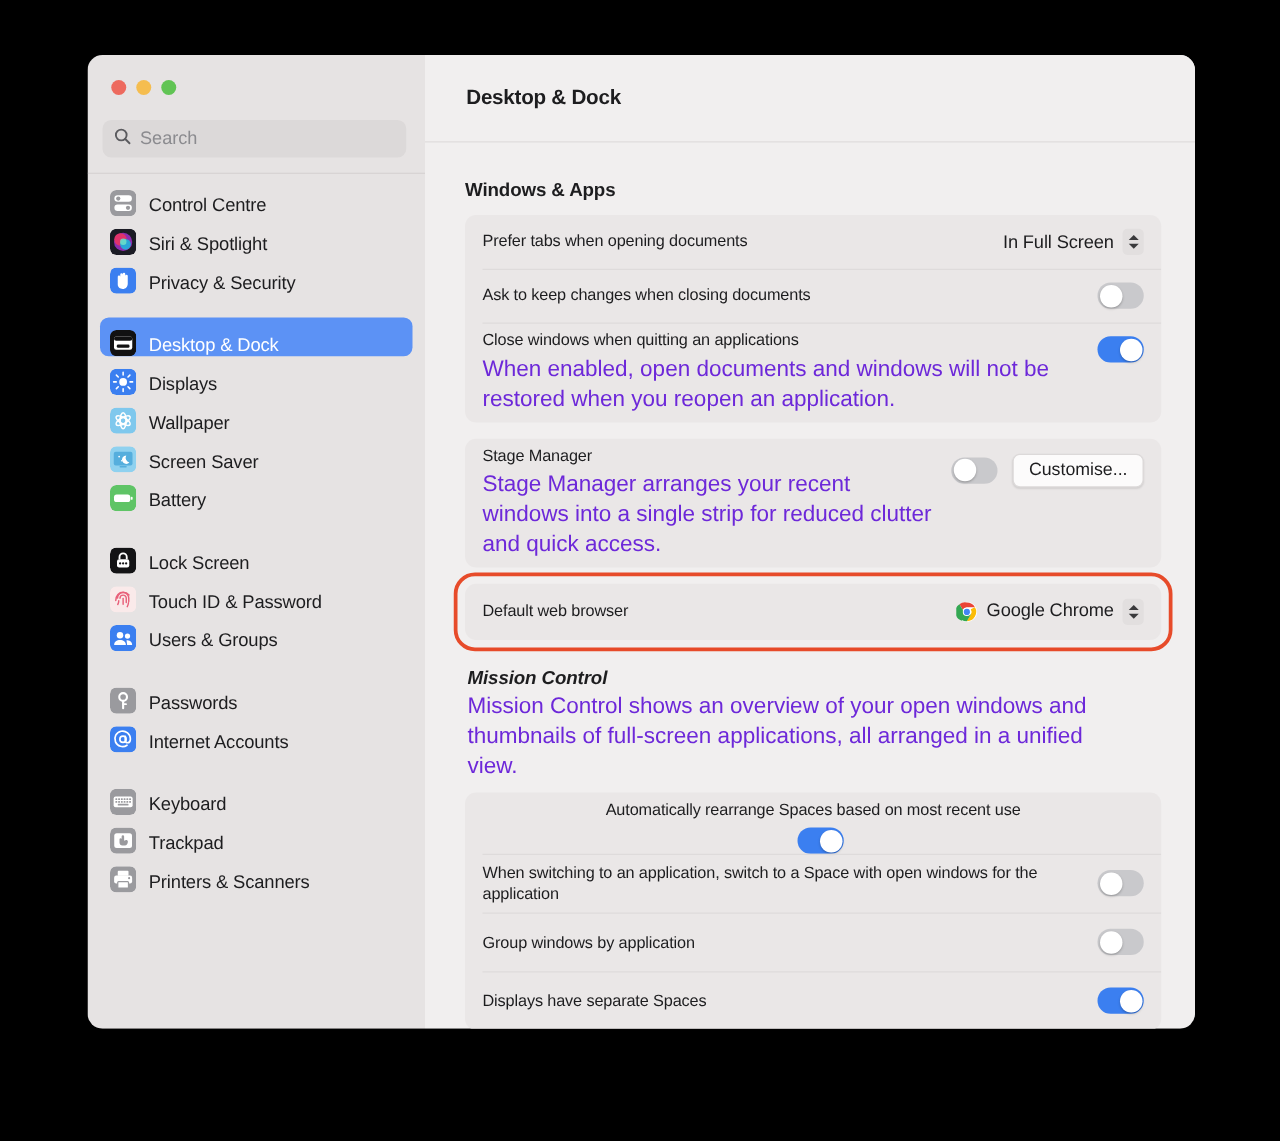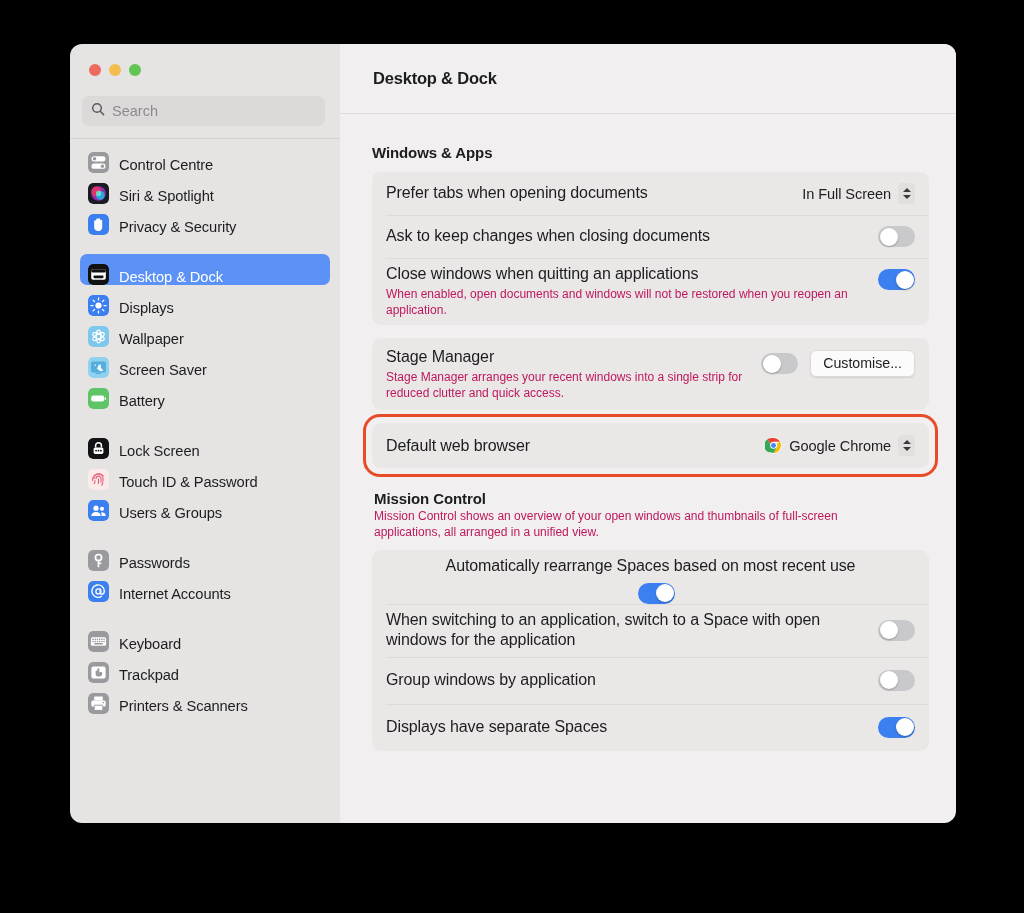--- a/index.html
+++ b/index.html
@@ -143,28 +143,28 @@
     min-height: 43px;
     position: relative;
   }
   .row + .row::before {
     content: "";
     position: absolute; left: 14px; right: 0; top: 0;
     height: 1px; background: #DEDBDB;
   }
   .row-text { flex: 1; min-width: 0; padding: 6px 0; }
   .row-label {
-    font-size: 16px;
+    font-size: 13px;
     color: #1d1d1f;
     letter-spacing: -0.1px;
     line-height: 1.28;
   }
   .row-desc {
-    font-size: 12px;
-    color: #be185d;
+    font-size: 18px;
+    color: #6d28d9;
     line-height: 1.33;
     margin-top: 3px;
     max-width: 470px;
   }
   .row-ctrl {
     display: flex; align-items: center;
     gap: 12px; flex: none;
     padding-left: 12px;
   }
 
@@ -592,21 +592,21 @@
               </div>
             </div>
           </div>
         </div>
         <div class="highlight-ring" style="border-color: rgb(231, 75, 42);"></div>
       </div>
 
       <div class="section-gap"></div>
 
       <div class="mc-head">
-        <div class="section-title" style="margin-bottom:0;">Mission Control</div>
+        <div class="section-title" style="margin-bottom:0;font-style:italic;">Mission Control</div>
         <div class="row-desc">Mission Control shows an overview of your open windows and thumbnails of full-screen applications, all arranged in a unified view.</div>
       </div>
 
       <div class="card">
         <div id="mc-host">
             <div class="row" style="min-height: 47px; flex-direction: column;">
               <div class="row-text">
                 <div class="row-label" style="max-width: 470px;">Automatically rearrange Spaces based on most recent use</div>
               </div>
               <div class="row-ctrl">

